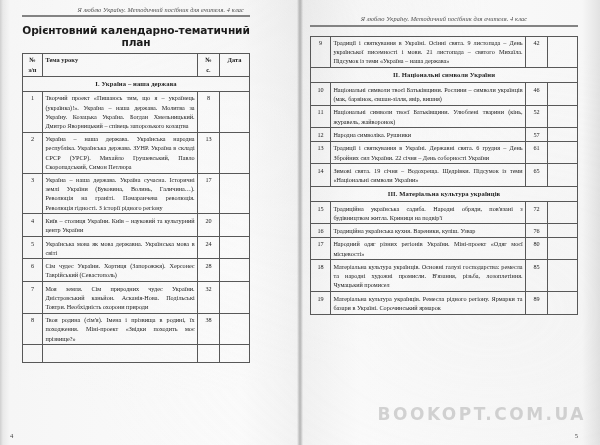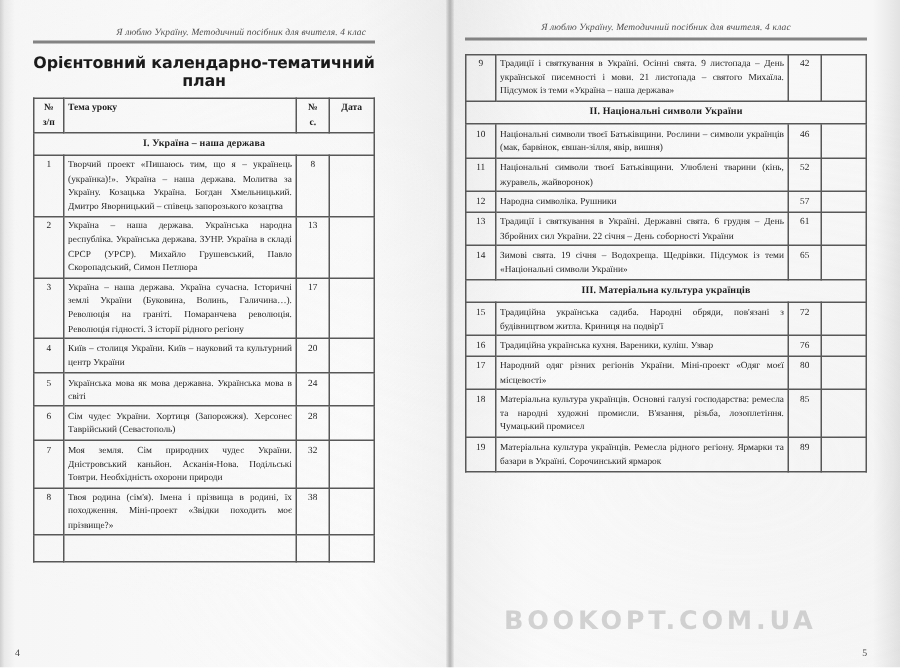--- a/index.html
+++ b/index.html
@@ -48,21 +48,21 @@
     background: linear-gradient(90deg, rgba(170,170,170,0) 0%, rgba(150,150,150,0.55) 50%, rgba(170,170,170,0) 100%);
     pointer-events: none;
   }
 
   .page {
     position: absolute;
     top: 0;
     height: 445px;
     box-sizing: border-box;
   }
-  .page.left  { left: 0;    width: 260px; padding: 16px 10px 0 22px; }
+  .page.left  { left: 0;    width: 260px; padding: 4px 10px 0 22px; }
   .page.right { left: 300px; width: 300px; padding: 4px 22px 0 10px; }
 
   .running-head {
     font-style: italic;
     font-size: 6.3px;
     color: #4b4b4b;
     text-align: center;
     letter-spacing: .1px;
     white-space: nowrap;
     margin: 0;
@@ -137,21 +137,21 @@
     font-family: "Liberation Serif", serif;
   }
   .page.left  .folio { left: 10px; }
   .page.right .folio { right: 22px; }
 
   #watermark {
     position: absolute;
     left: 336px;
     top: 404px;
     width: 250px;
-    text-align: left;
+    text-align: right;
     font-family: "DejaVu Sans", "Liberation Sans", sans-serif;
     font-weight: bold;
     font-size: 17px;
     letter-spacing: 2.5px;
     color: rgba(120,120,120,0.30);
     pointer-events: none;
     white-space: nowrap;
   }
 </style>
 </head>

